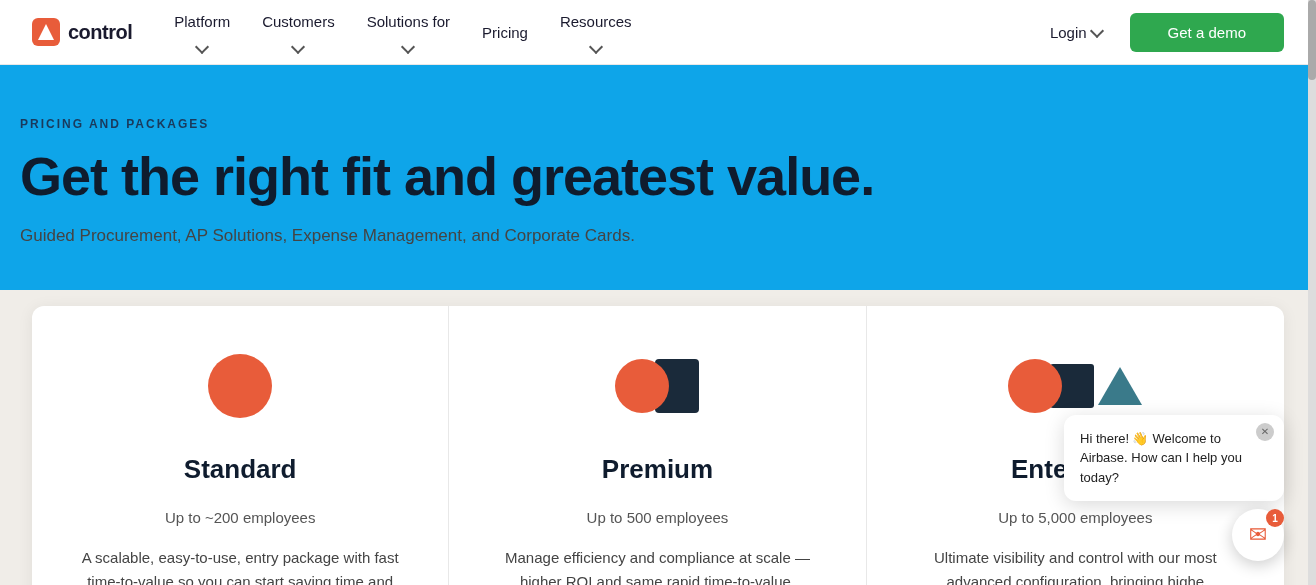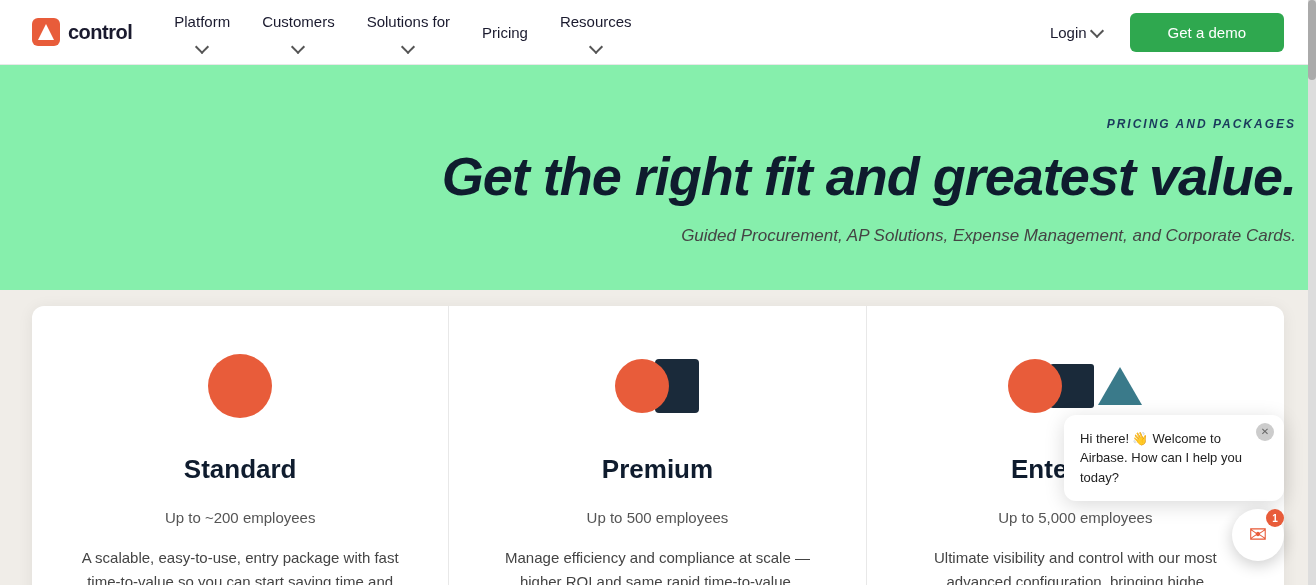--- a/index.html
+++ b/index.html
@@ -100,24 +100,23 @@
     }
     .scrollbar-thumb {
       width: 8px;
       height: 80px;
       background: #aaa;
       border-radius: 4px;
     }
 
     
     .hero {
-      background: #86efac;
-      text-align: right;
+      background: #0ea5e9;
+      text-align: left;
       padding: 52px 20px 44px;
-      font-style: italic;
     }
     .hero-eyebrow {
       font-size: 12px;
       font-weight: 700;
       letter-spacing: 2px;
       color: #1a3a5c;
       text-transform: uppercase;
       margin-bottom: 16px;
     }
     .hero-title {

